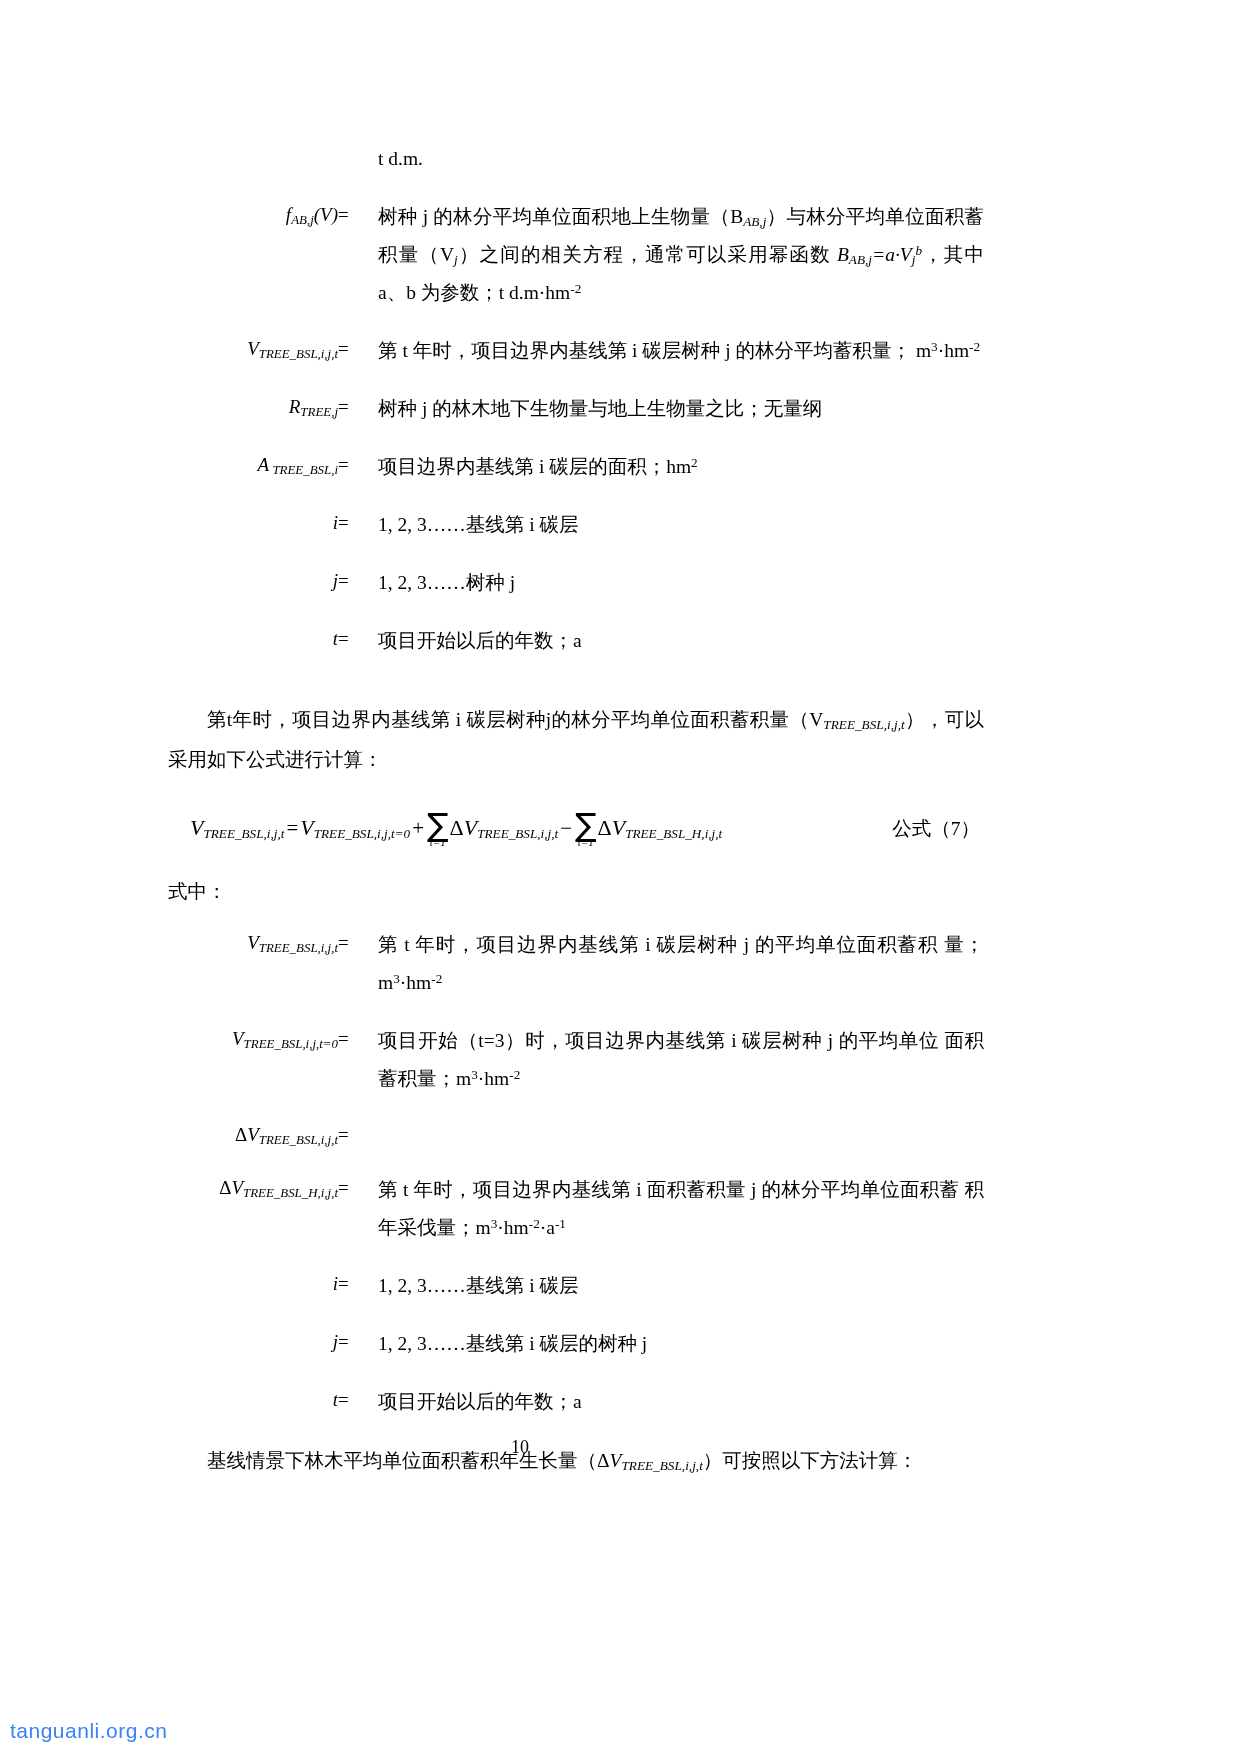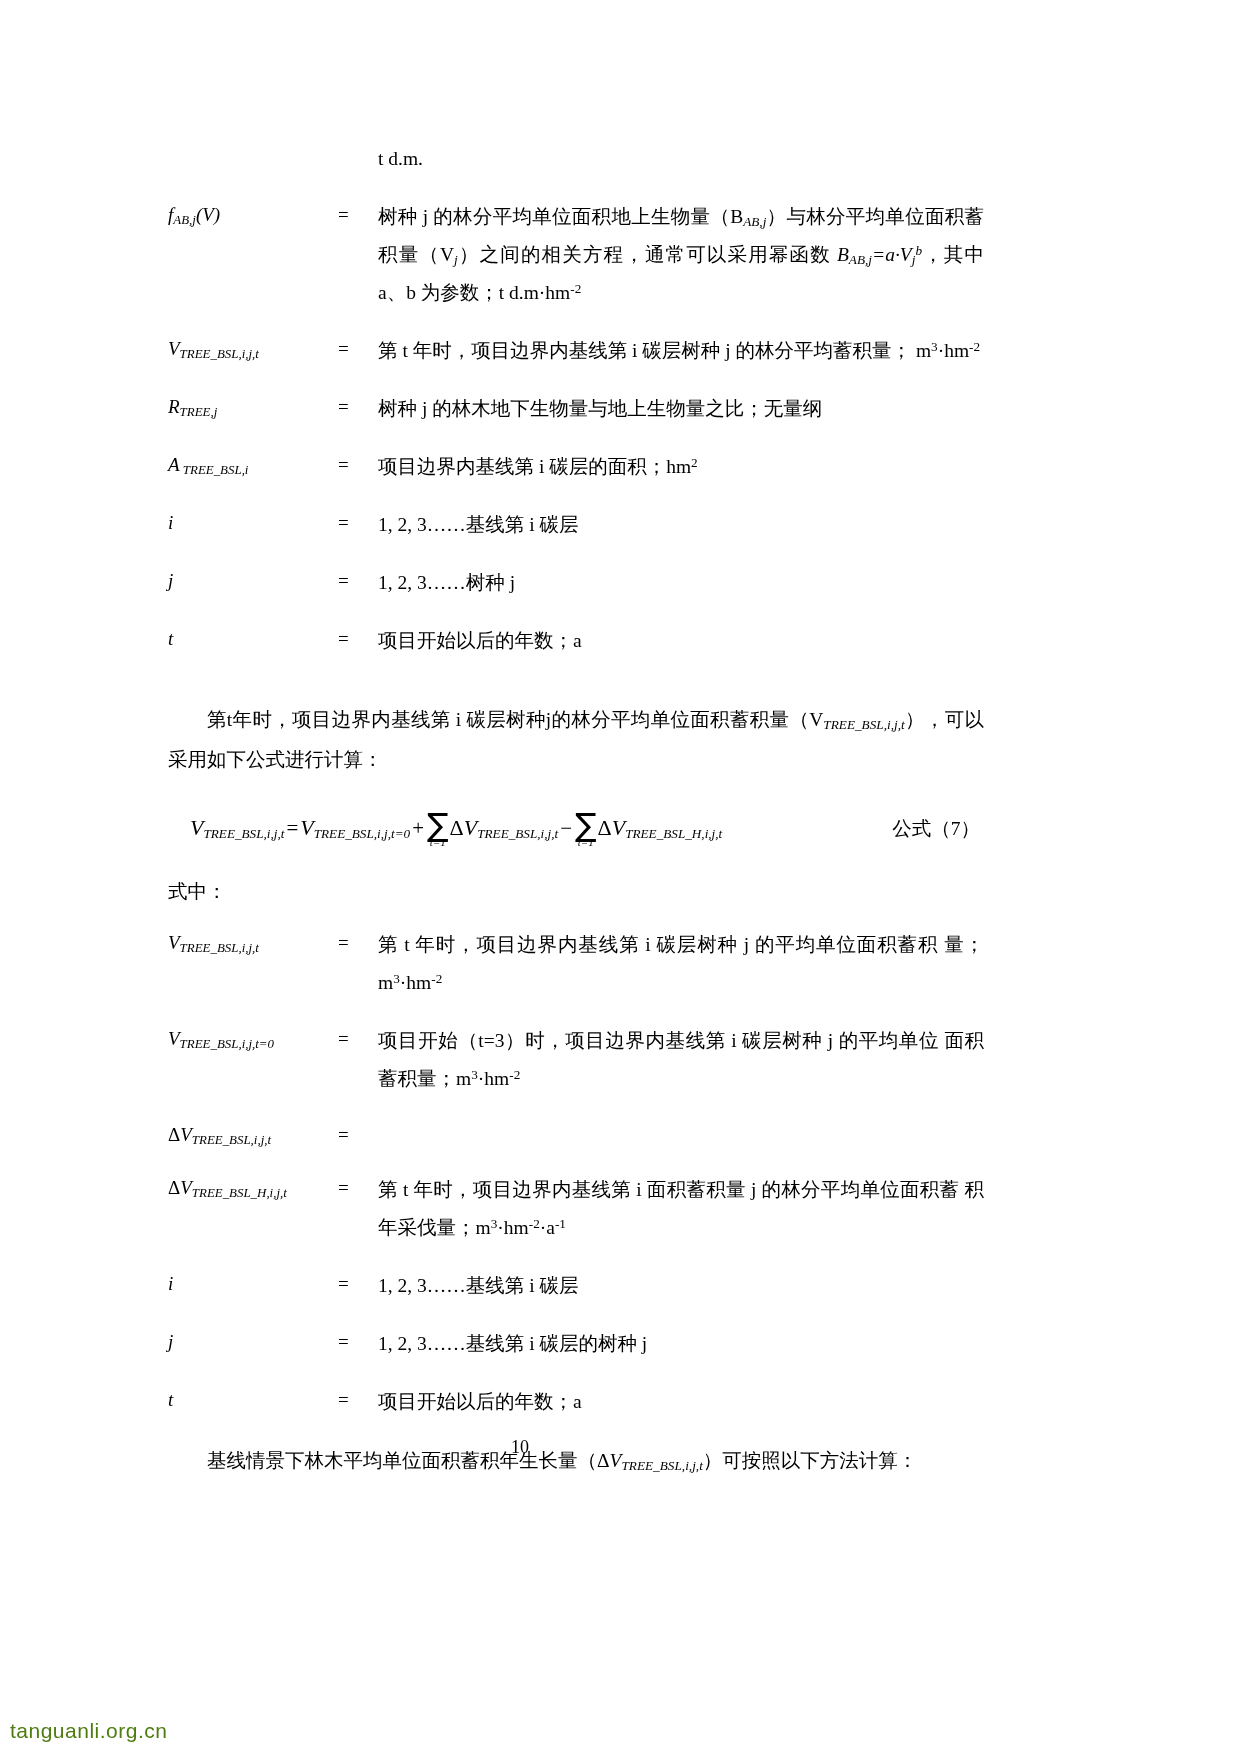--- a/index.html
+++ b/index.html
@@ -35,20 +35,21 @@
     align-items: flex-start;
     margin-bottom: 20px;
   }
   .sym {
     flex: 0 0 170px;
     font-size: 19px;
     font-style: italic;
     line-height: 1.6;
     padding-top: 2px;
     white-space: nowrap;
+    text-align: right;
   }
   .eq {
     flex: 0 0 40px;
     font-size: 19px;
     line-height: 1.6;
     padding-top: 2px;
     text-align: left;
   }
   .desc {
     flex: 1 1 auto;
@@ -134,21 +135,21 @@
     top: 1437px;
     text-align: center;
     font-size: 18px;
   }
   .watermark {
     position: absolute;
     left: 10px;
     bottom: 10px;
     font-family: "Liberation Sans", sans-serif;
     font-size: 21px;
-    color: #4d7c0f;
+    color: #3b82f6;
     letter-spacing: 0.5px;
     white-space: nowrap;
   }
   .spacer-md { height: 20px; }
 </style>
 </head>
 <body>
 
 <div class="page">
   <div class="content">

